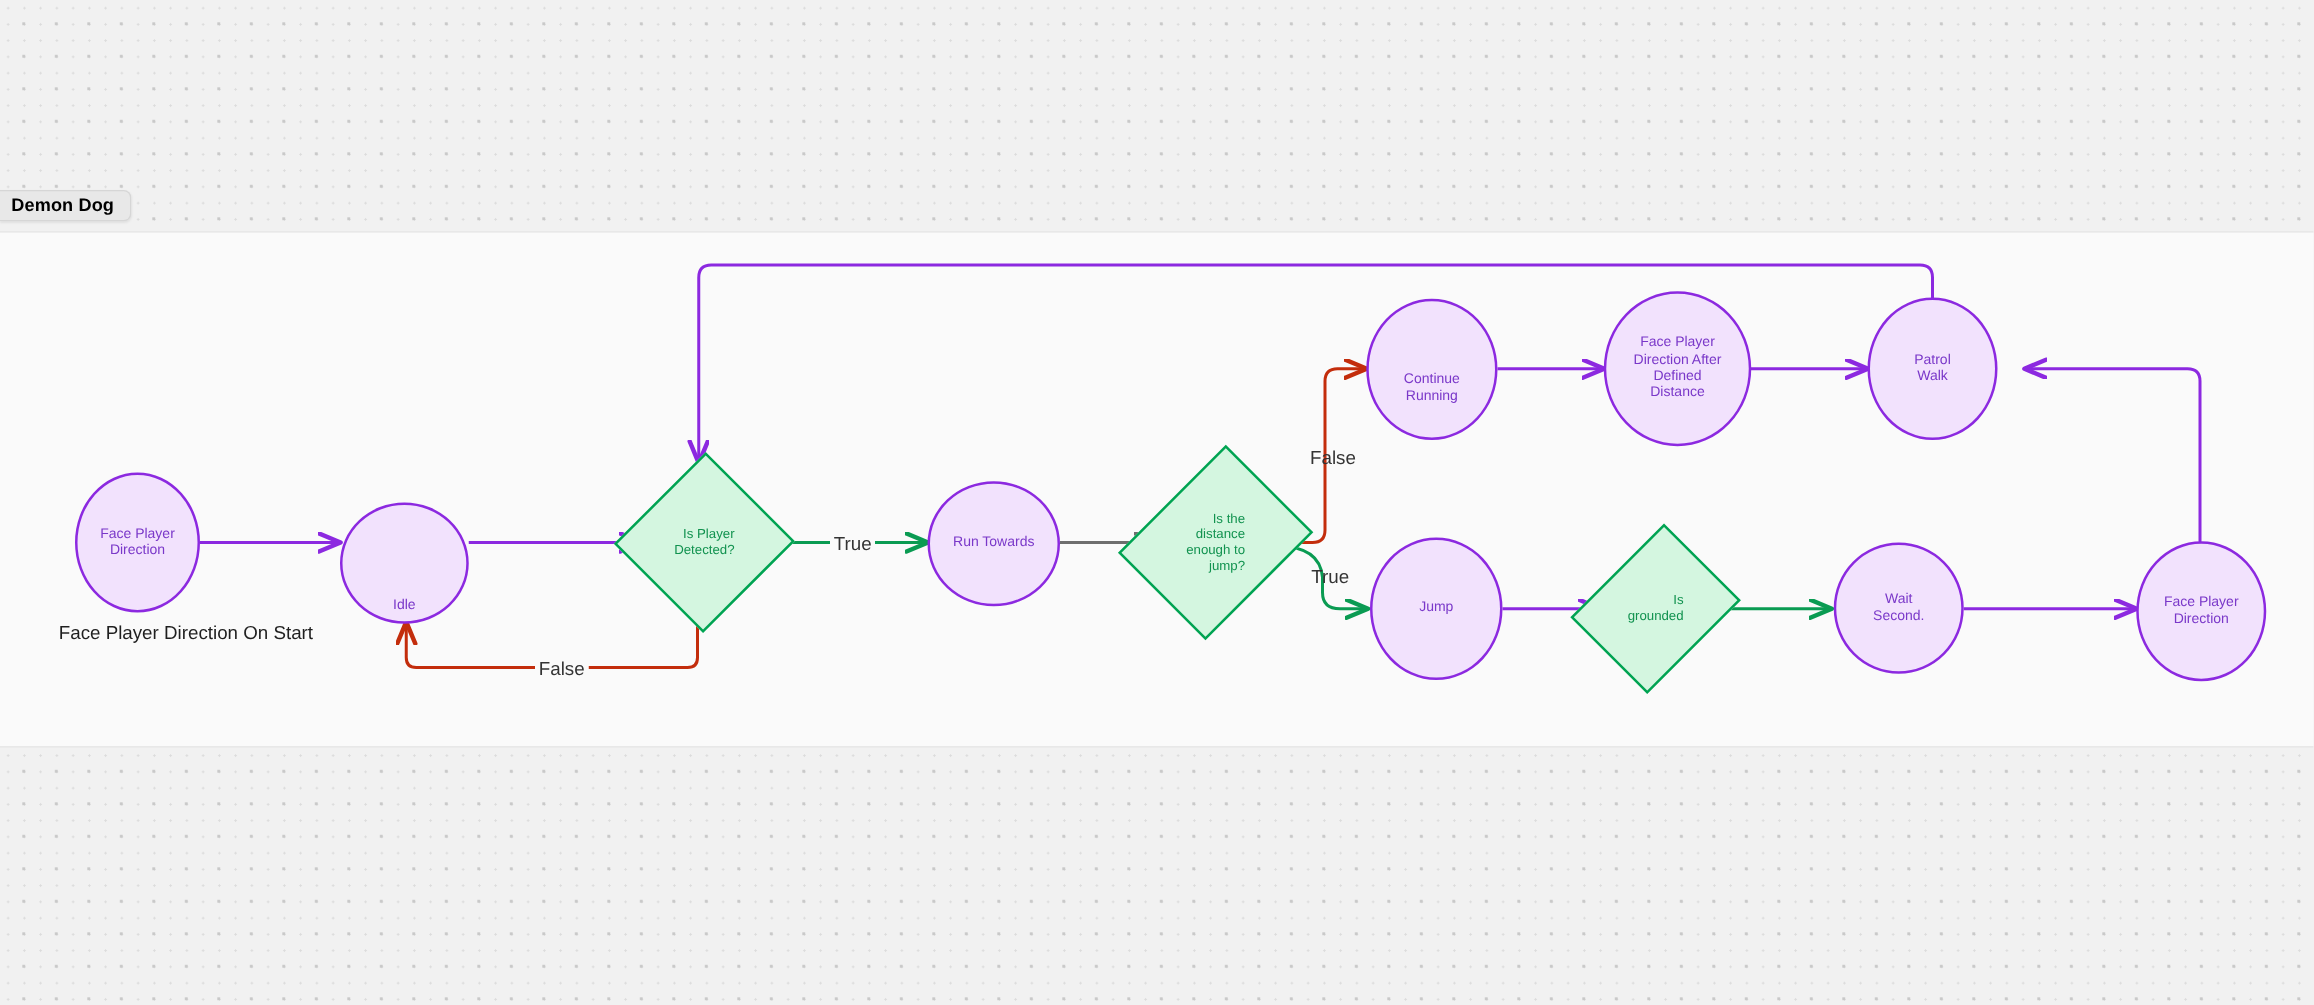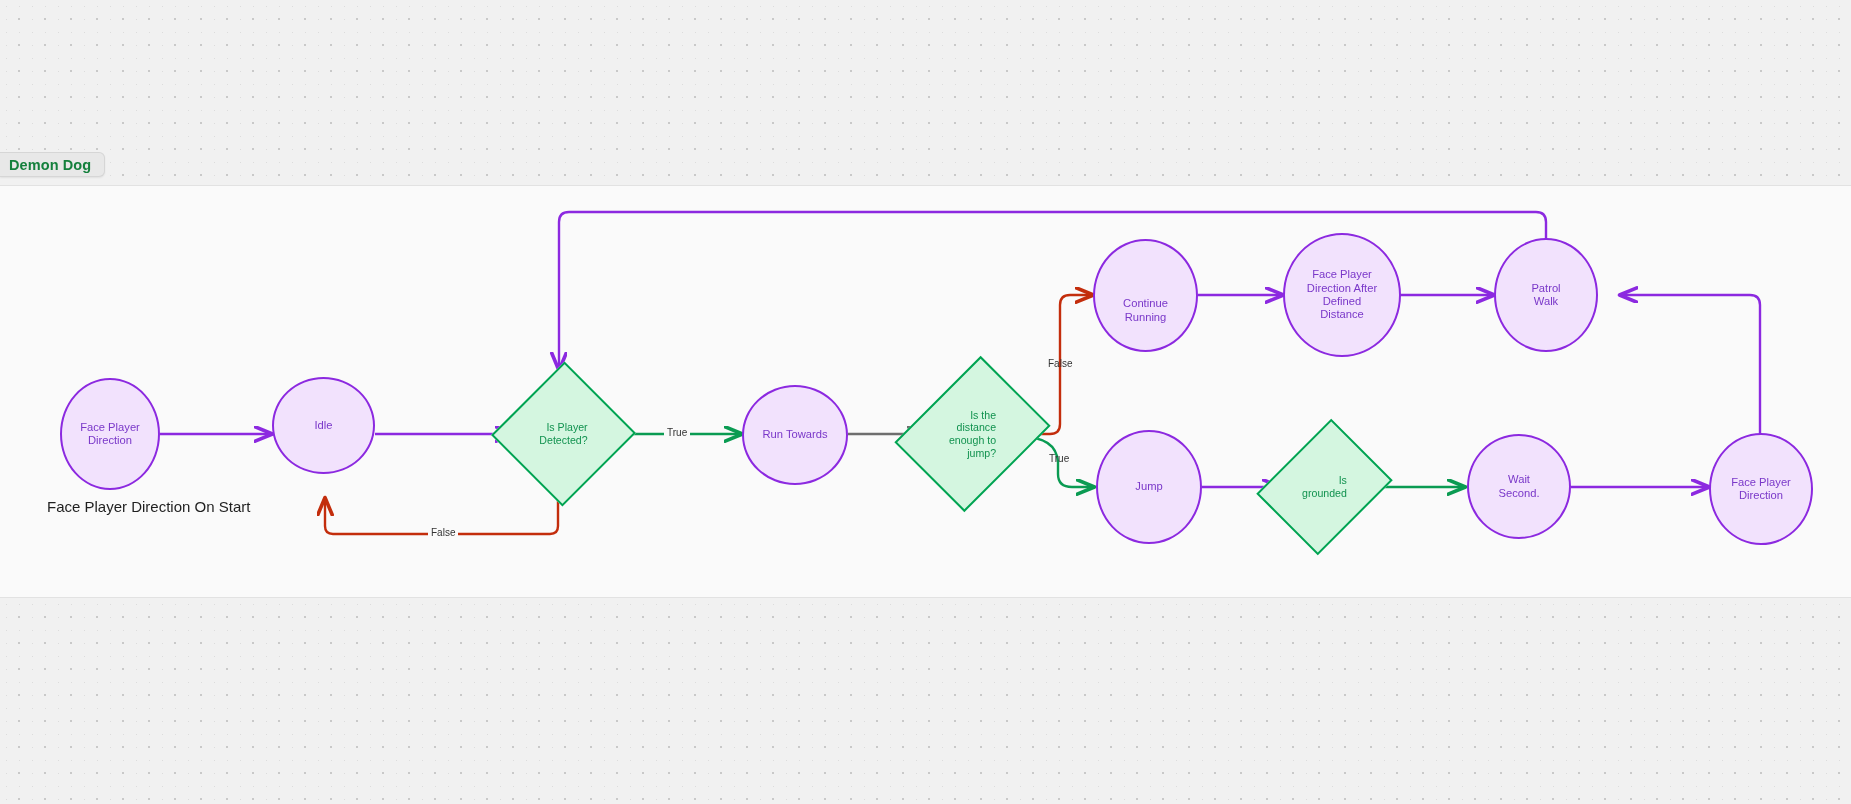--- a/index.html
+++ b/index.html
@@ -44,21 +44,21 @@
     height: 23px;
     padding: 0 13px 0 9px;
     display: flex;
     align-items: center;
     background: #e8e8e8;
     border: 1px solid #d6d6d6;
     border-left: none;
     border-radius: 0 6px 6px 0;
     font-size: 14.5px;
     font-weight: bold;
-    color: #15803d;
+    color: #000000;
     letter-spacing: 0.1px;
     z-index: 40;
     box-shadow: 0 1px 2px rgba(0,0,0,0.07);
   }
 
   
   #edge-layer {
     position: absolute;
     left: 0; top: 0;
     width: 1851px;
@@ -113,21 +113,21 @@
     text-align: right;
     color: #11924f;
     font-size: 10.6px;
     line-height: 12.6px;
     padding: 0 6px;
     box-sizing: border-box;
   }
 
   .edge-label {
     position: absolute;
-    font-size: 10px;
+    font-size: 15px;
     color: #333333;
     background: #fafafa;
     padding: 0 3px;
     z-index: 8;
     white-space: nowrap;
   }
 
   .node-caption {
     position: absolute;
     font-size: 15px;
@@ -199,21 +199,21 @@
   <div class="edge-label" style="left:1045px; top:358px; background:transparent;">False</div>
 
   <div class="edge-label" style="left:1046px; top:453px; background:transparent;">True</div>
 
   <div class="node node-circle" style="left:60px; top:378px; width:100px; height:112px;">
     <span style="white-space:pre-line;">Face Player
 Direction</span>
   </div>
   <div class="node-caption" style="left:47px; top:498px;">Face Player Direction On Start</div>
 
-  <div class="node node-circle" style="left:272px; top:377px; width:103px; height:97px;">
+  <div class="node node-circle" style="left:272px; top:402px; width:103px; height:97px;align-items:flex-end;">
     <span style="white-space:pre-line;">Idle</span>
   </div>
 
   <div class="node-diamond-wrap" style="left:513px; top:382px; width:101px; height:104px;">
     <div class="node-diamond-shape"></div>
     <div class="node-diamond-label" style="white-space:pre-line;">Is Player
 Detected?</div>
   </div>
 
   <div class="node node-circle" style="left:742px; top:385px; width:106px; height:100px;">

